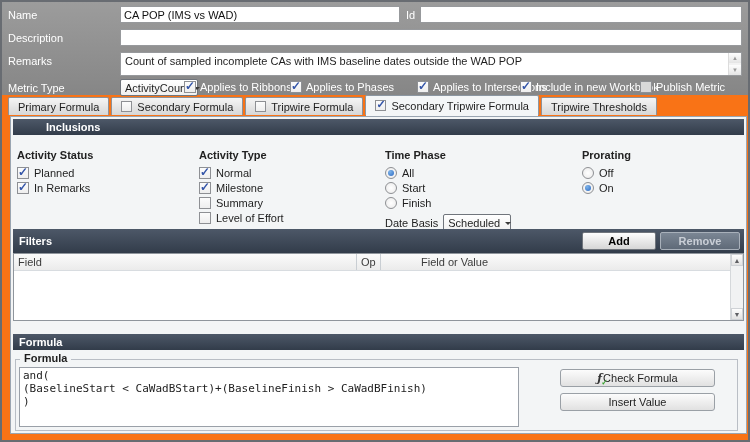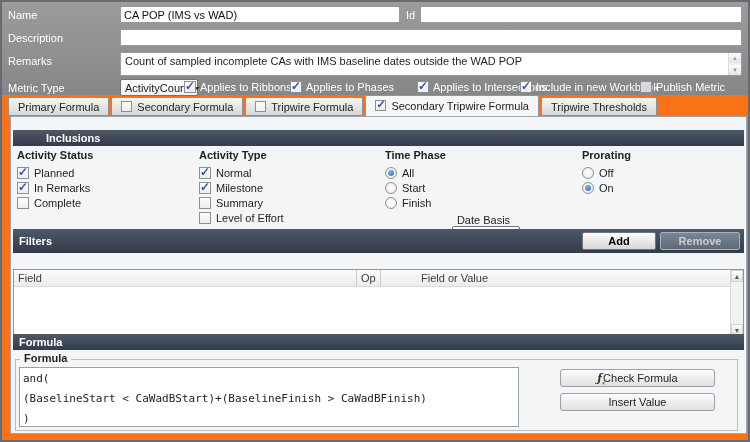--- a/index.html
+++ b/index.html
@@ -63,50 +63,50 @@
   .bar { position:absolute; left:2px; right:2px; height:16px; color:#ffffff;
          background:linear-gradient(#4d5868,#323c4a); display:flex; align-items:center;
          padding:0 6px; font-weight:bold; }
   .bar.tall { height:24px; }
 
   .cols { position:absolute; left:6px; right:16px; top:32px; height:80px; display:flex; }
   .col h4 { font-size:11px; font-weight:bold; margin-bottom:5px; color:#222; }
   .opt-row { height:15px; line-height:15px; white-space:nowrap; }
   .opt-row .cb, .opt-row .rb { margin-right:5px; }
   .c1 { width:182px; } .c2 { width:186px; } .c3 { width:197px; } .c4 { flex:1; }
-  .datebasis { display:flex; align-items:center; margin-top:3px; position:relative; height:17px;flex-direction:column; }
+  .datebasis { display:flex; align-items:center; margin-top:3px; position:relative; height:17px; }
   .datebasis .dropdown { position:relative; width:68px; margin-left:5px; }
 
   .hbtn { position:absolute; top:3px; height:18px; border:1px solid #70757c; border-radius:2px;
           background:linear-gradient(#fdfdfd,#d6d6d6); font-family:"Liberation Sans",sans-serif;
           font-size:11px; text-align:center; line-height:16px; color:#000; cursor:default; }
   .hbtn.disabled { background:linear-gradient(#7b8694,#5f6a78); border-color:#a8b0ba;
                    color:#c9ced6; }
 
-  .ftable { position:absolute; left:2px; right:2px; top:152px; height:68px; background:#ffffff;
+  .ftable { position:absolute; left:2px; right:2px; top:136px; height:68px; background:#ffffff;
             border:1px solid #8f959c; }
   .thead { display:flex; height:17px; background:linear-gradient(#fbfbfb,#ebebeb);
            border-bottom:1px solid #d8dce0; color:#3c3c3c; }
   .th { padding:2px 0 0 4px; overflow:hidden; }
   .th1 { width:342px; } .th2 { width:24px; border-left:1px solid #c9ced3; }
   .th3 { flex:1; border-left:1px solid #c9ced3;padding-left:40px; }
   .vscroll { position:absolute; right:0; top:0; bottom:0; width:13px; background:#f1f2f3;
              border-left:1px solid #d5d8db; }
   .vscroll .sarr { position:absolute; left:0; width:12px; height:12px; text-align:center;
                    font-size:7px; line-height:12px; color:#5f6064;
                    background:linear-gradient(#fdfdfd,#e2e2e2); border:1px solid #cfd2d6; }
   .vscroll .up { top:0; } .vscroll .dn { bottom:0; }
 
   .groupbox { position:absolute; left:4px; right:8px; top:242px; height:72px;
               border:1px solid #b9bec5; }
   .gb-label { position:absolute; top:-8px; left:4px; padding:0 4px; background:#f3f5f6;
               font-weight:bold; }
   .formula-text { position:absolute; left:3px; top:7px; width:500px; height:60px;
                   background:#ffffff; border:1px solid #9aa0a8; padding:1px 3px;
-                  font-family:"DejaVu Sans Mono", monospace; font-size:11px; line-height:20px;
+                  font-family:"DejaVu Sans Mono", monospace; font-size:11px; line-height:13px;
                   white-space:pre; overflow:hidden; color:#222; }
   .fbtn { position:absolute; right:22px; width:155px; height:18px; border:1px solid #9aa0a6;
           border-radius:3px; background:linear-gradient(#fcfcfc,#e1e1e1); text-align:center;
           line-height:16px; cursor:default; }
   .fbtn.b1 { top:9px; } .fbtn.b2 { top:33px; }
   .fx-ico { font-family:"DejaVu Serif",serif; font-style:italic; font-weight:bold;
             color:#333; margin-right:1px; position:relative; }
   .fx-ico .grn { position:absolute; left:4px; top:2px; font-size:8px; font-style:normal;
                  color:#38a32f; }
 </style>
@@ -180,35 +180,32 @@
       <span class="cb checked"></span>
       <span>Secondary Tripwire Formula</span>
     </div>
     <div class="tab">
       <span>Tripwire Thresholds</span>
     </div>
   </div>
 
   <div class="panel">
 
-    <div class="bar" style="top:13px;padding-left:33px;">
+    <div class="bar" style="top:2px;padding-left:33px;">
       <span>Inclusions</span>
     </div>
 
     <div class="cols">
       <div class="col c1">
         <h4>Activity Status</h4>
         <div class="opt-row">
           <span class="cb checked"></span><span>Planned</span>
         </div>
         <div class="opt-row">
           <span class="cb checked"></span><span>In Remarks</span>
-        </div>
-        <div class="opt-row">
-          <span class="cb"></span><span>Complete</span>
         </div>
       </div>
 
       <div class="col c2">
         <h4>Activity Type</h4>
         <div class="opt-row">
           <span class="cb checked"></span><span>Normal</span>
         </div>
         <div class="opt-row">
           <span class="cb checked"></span><span>Milestone</span>

